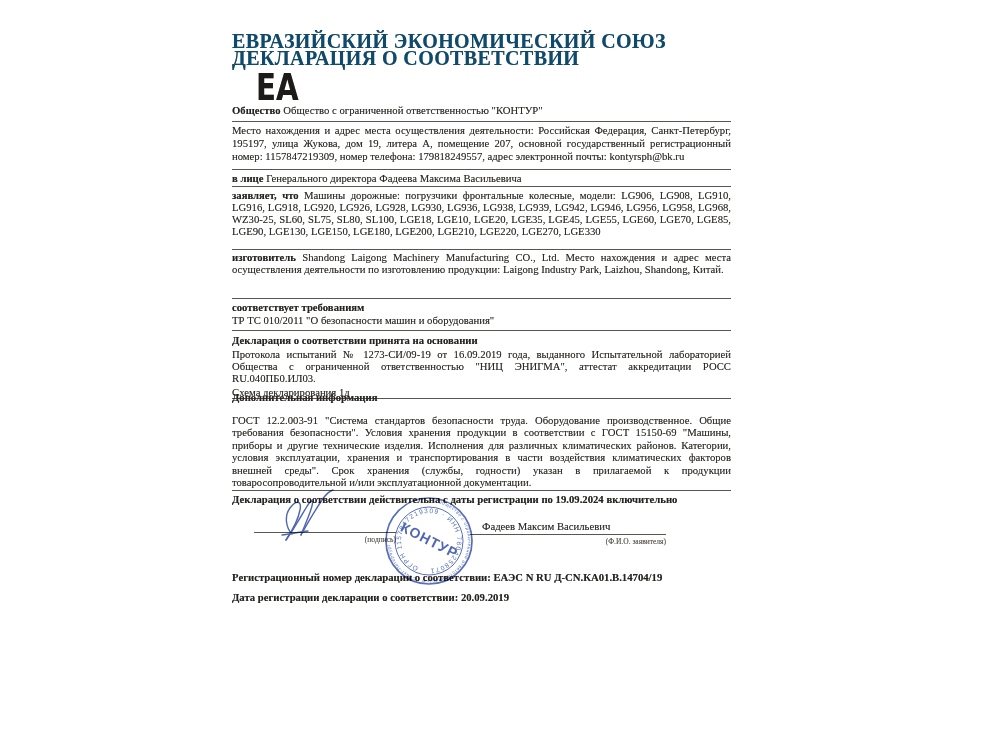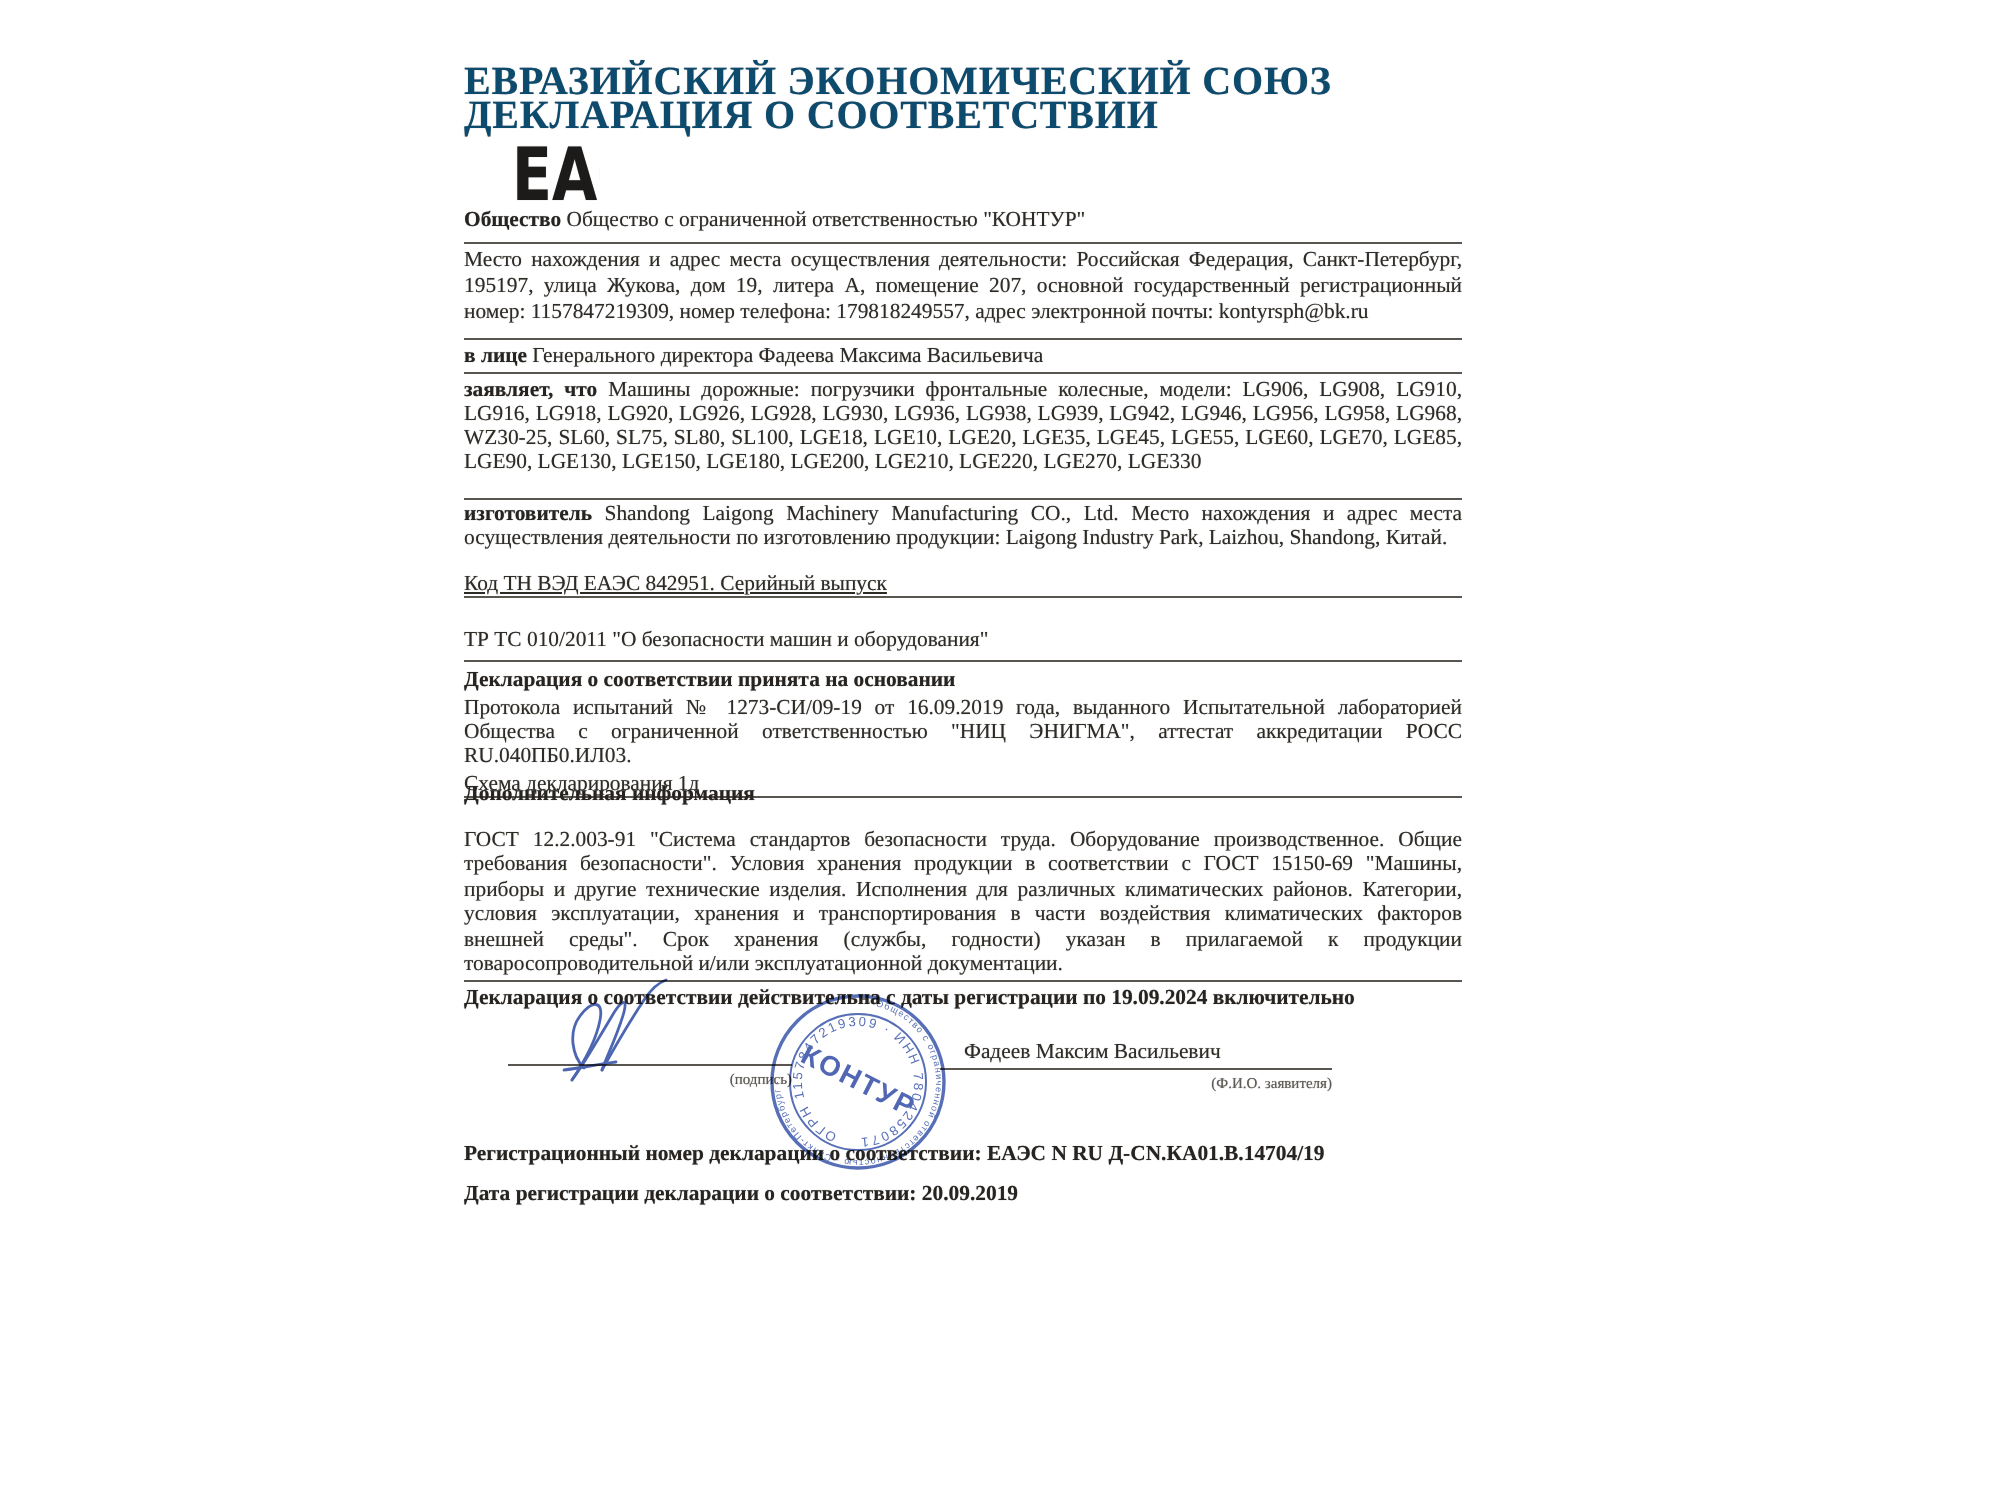--- a/index.html
+++ b/index.html
@@ -56,25 +56,25 @@
     <b>заявляет, что</b>
     <span>Машины дорожные: погрузчики фронтальные колесные,  модели: LG906, LG908, LG910, LG916, LG918, LG920, LG926, LG928, LG930, LG936, LG938, LG939, LG942, LG946, LG956, LG958, LG968, WZ30-25, SL60, SL75, SL80, SL100, LGE18, LGE10, LGE20, LGE35, LGE45, LGE55, LGE60, LGE70, LGE85, LGE90, LGE130, LGE150, LGE180, LGE200, LGE210, LGE220, LGE270, LGE330</span>
   </p>
   <hr class="rule abs" style="top:249px">
 
   <p class="abs body just" style="top:252px;line-height:11.6px">
     <b>изготовитель</b>
     <span>Shandong Laigong Machinery Manufacturing CO., Ltd. Место нахождения и адрес места осуществления деятельности по изготовлению продукции: Laigong Industry Park, Laizhou, Shandong, Китай.</span>
   </p>
 
-  <p class="abs body" style="top:286px">
-    <span class="underlined">Код ТН ВЭД ЕАЭС 842951. Серийный выпуск</span>
-  </p>
   <hr class="rule abs" style="top:298px">
 
+  <p class="abs body" style="top:301px">
+    <b>соответствует требованиям</b>
+  </p>
   <p class="abs body" style="top:314px">ТР ТС 010/2011 "О безопасности машин и оборудования"</p>
   <hr class="rule abs" style="top:330px">
 
   <p class="abs body" style="top:334px">
     <b>Декларация о соответствии принята на основании</b>
   </p>
   <p class="abs body just" style="top:348px;line-height:12.2px">Протокола испытаний № 1273-СИ/09-19 от 16.09.2019 года, выданного Испытательной лабораторией Общества с ограниченной ответственностью "НИЦ ЭНИГМА", аттестат аккредитации РОСС RU.040ПБ0.ИЛ03.</p>
   <p class="abs body" style="top:386px">Схема декларирования 1д</p>
   <hr class="rule abs" style="top:398px">
 

